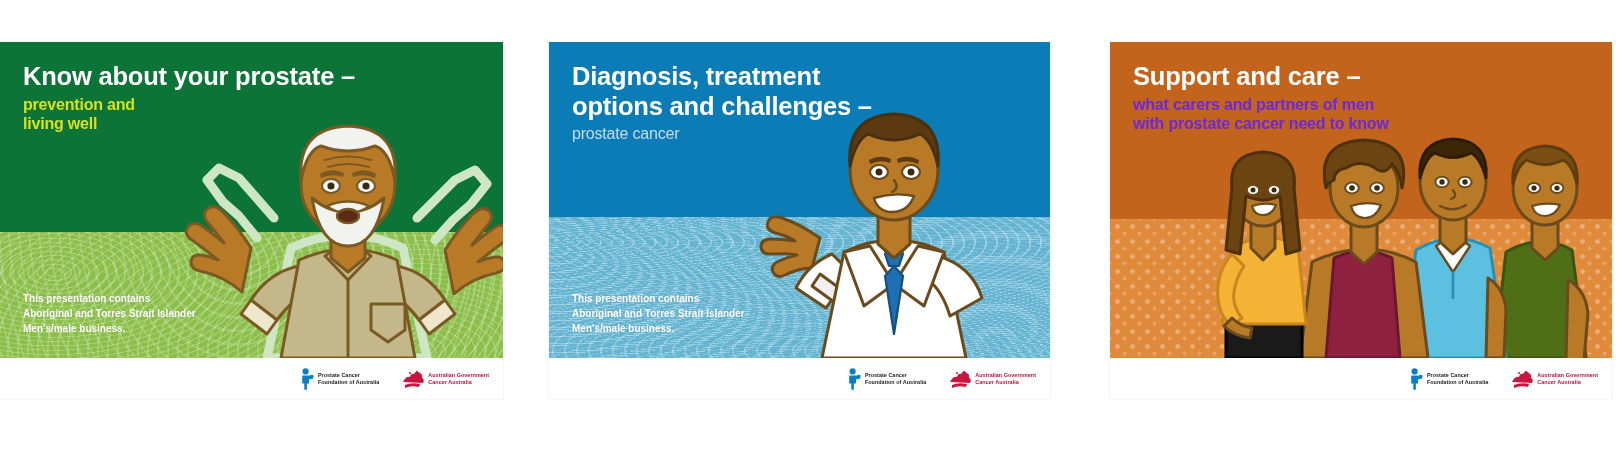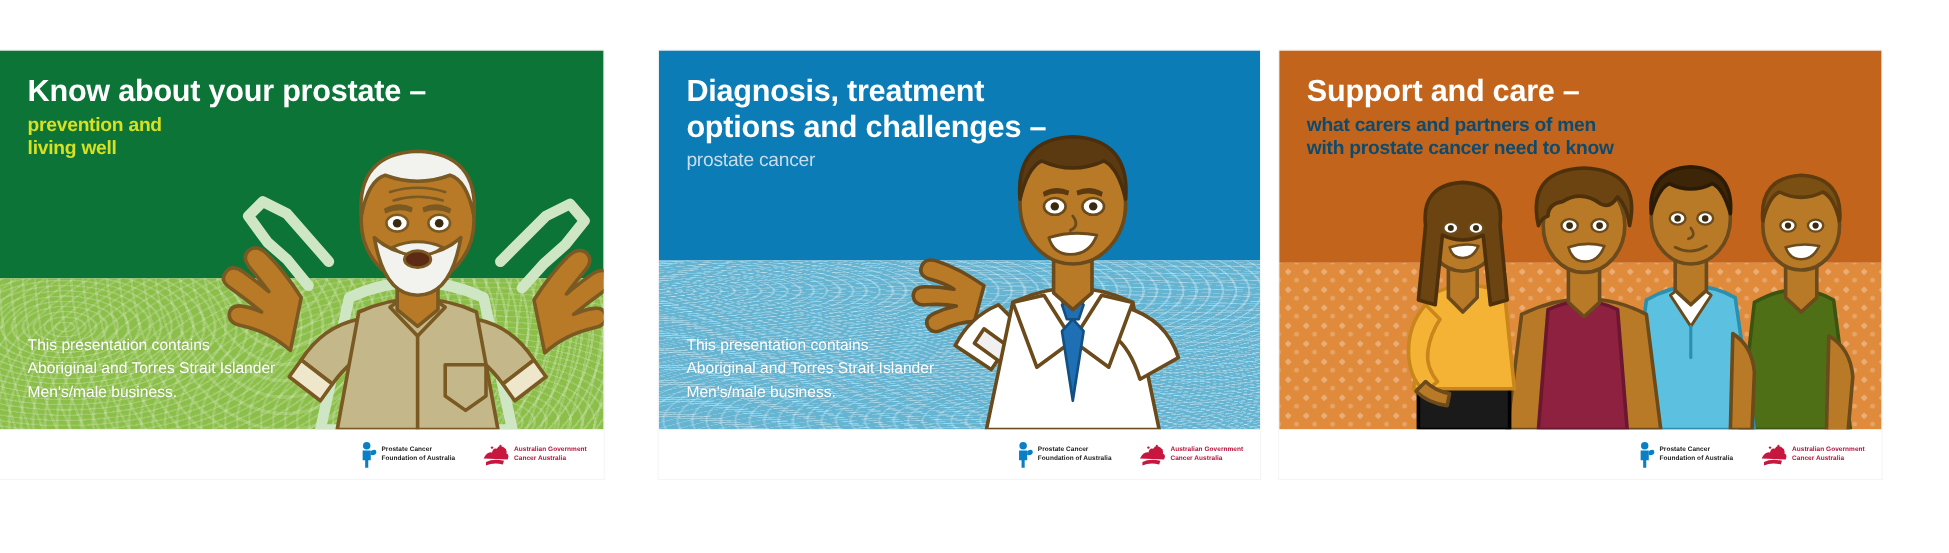--- a/index.html
+++ b/index.html
@@ -23,21 +23,21 @@
   .slide {
     position: absolute;
     top: 42px;
     height: 357px;
     background: #ffffff;
     box-shadow: 0 0 0 1px rgba(0,0,0,0.04);
     overflow: hidden;
   }
   .slide-1 { left: 0px;    width: 503px; }
   .slide-2 { left: 549px;  width: 501px; }
-  .slide-3 { left: 1066px; width: 502px; }
+  .slide-3 { left: 1110px; width: 502px; }
 
   .art {
     position: relative;
     width: 100%;
     height: 316px;
     overflow: hidden;
   }
   
   .band-top {
     position: absolute; left: 0; top: 0; width: 100%;
@@ -96,29 +96,29 @@
   }
   .h-sub {
     font-size: 16px;
     line-height: 1.22;
     margin-top: 3px;
     white-space: pre-line;
     letter-spacing: -0.2px;
   }
   .s1 .h-sub { color: #d7e021; font-weight: 700; }
   .s2 .h-sub { color: #c8dcec; font-weight: 400; }
-  .s3 .h-sub { color: #0c4a6e; font-weight: 700; }
+  .s3 .h-sub { color: #6d28d9; font-weight: 700; }
 
   
   .disclaimer {
     position: absolute;
     left: 23px; bottom: 22px;
     z-index: 6;
-    font-size: 13px;
-    font-weight: 400;
+    font-size: 10px;
+    font-weight: 700;
     line-height: 1.5;
     color: #ffffff;
     white-space: pre-line;
     text-shadow: 0 0 2px rgba(0,0,0,0.12);
   }
 
   
   .footer {
     position: relative;
     height: 41px;

